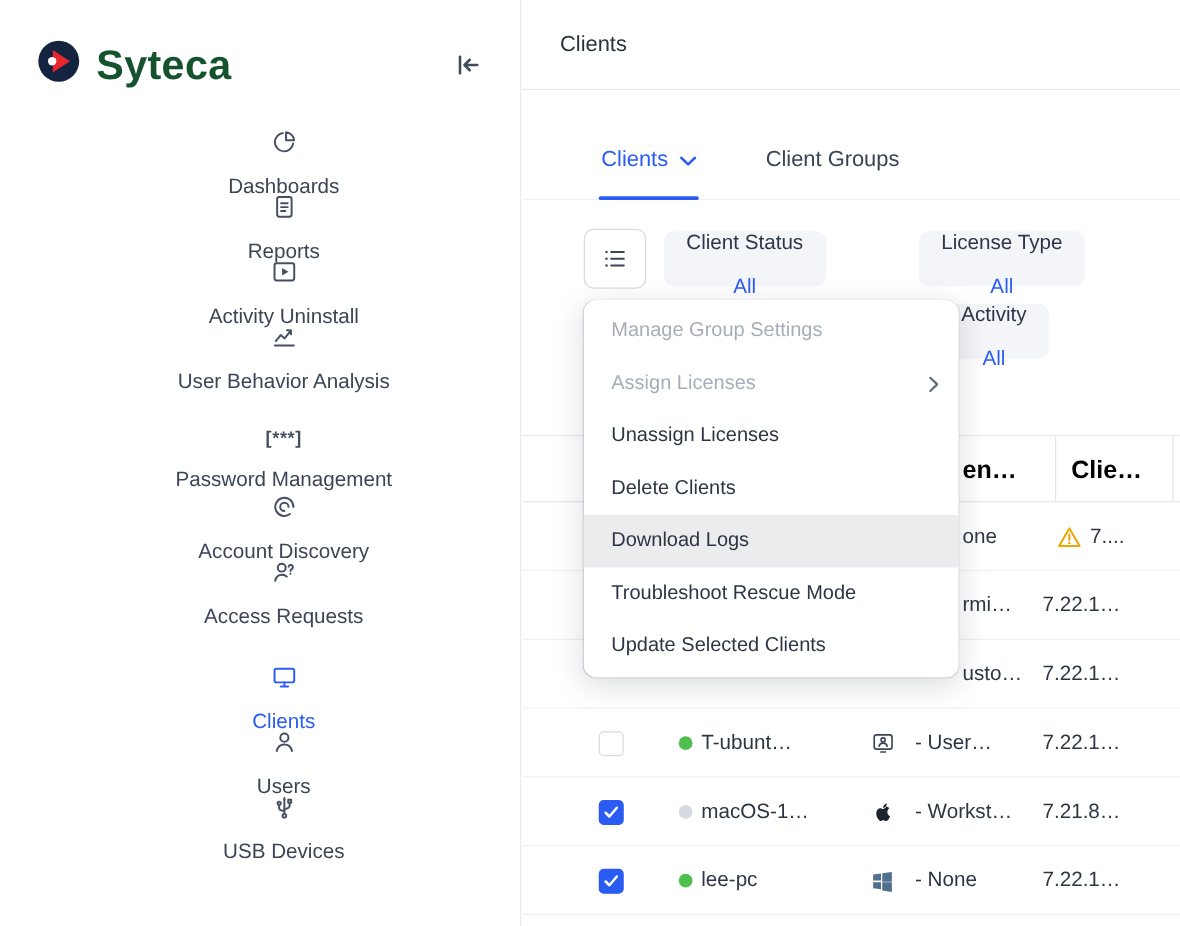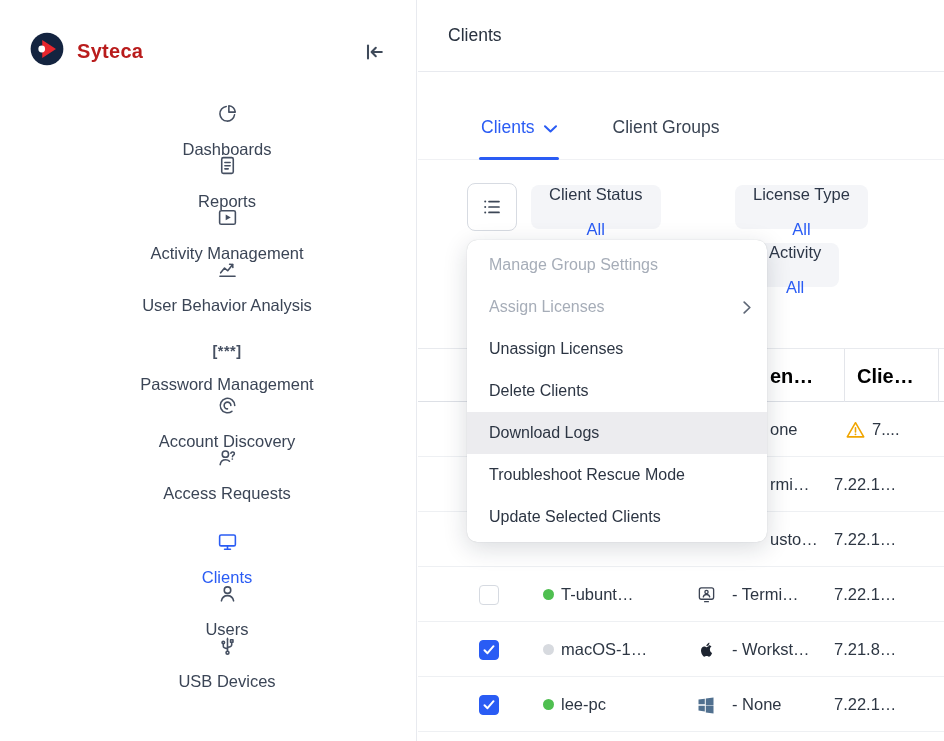--- a/index.html
+++ b/index.html
@@ -2,21 +2,21 @@
 <html><head>
 <meta charset="utf-8">
 <style>
   * { box-sizing: border-box; }
   body { margin:0; font-family:"Liberation Sans", sans-serif; background:#fff; }
   .screen { position:relative; width:944px; height:741px; background:#fff; overflow:hidden; }
 
   
   .sidebar { position:absolute; left:0; top:0; width:417px; height:741px; background:#fff; border-right:1px solid #e8eaef; }
   .logo-row { position:absolute; left:28px; top:30px; display:flex; align-items:center; gap:11px; }
-  .logo-text { font-size:20px; font-weight:700; color:#b91c1c; letter-spacing:.3px; }
+  .logo-text { font-size:33px; font-weight:700; color:#14532d; letter-spacing:.3px; }
   .collapse-btn { position:absolute; right:30px; top:40px; width:24px; height:24px; color:#3f4a5a; cursor:pointer; }
   .nav { position:absolute; top:103px; left:0; width:100%; }
   .nav-item { display:flex; align-items:center; height:52px; padding-left:38px; gap:16px; color:#3b4556; font-size:16.5px; cursor:pointer;flex-direction:column; }
   .nav-item .nicon { width:24px; display:flex; justify-content:center; color:#454f61; flex:none; }
   .nav-item.active, .nav-item.active .nicon { color:#2a5cf4; }
   .nav-item.active .nlabel { font-weight:500; }
   .nav-gap { height:32px; }
   .nicon svg { stroke:currentColor; fill:none; stroke-width:1.5; stroke-linecap:round; stroke-linejoin:round; display:block; }
   .pw-glyph { font-size:14.5px; font-weight:700; letter-spacing:.5px; }
 
@@ -118,21 +118,21 @@
         </span>
         <span class="nlabel">Reports</span>
       </div>
       <div class="nav-item">
         <span class="nicon">
           <svg width="21" height="21" viewBox="0 0 20 20">
               <rect x="2.5" y="3.5" width="15" height="13" rx="1.6"></rect>
               <path d="M8.3 7.1v5.6l4.8-2.8z" fill="currentColor" stroke="none"></path>
             </svg>
         </span>
-        <span class="nlabel">Activity Management</span>
+        <span class="nlabel">Activity Uninstall</span>
       </div>
       <div class="nav-item">
         <span class="nicon">
           <svg width="21" height="21" viewBox="0 0 20 20">
               <path d="M2.8 16.5h14.4"></path>
               <path d="M3.5 13.2l3.7-4.6 3 2.6 4.7-6"></path>
               <path d="M12 5l2.9.2.2 2.9"></path>
             </svg>
         </span>
         <span class="nlabel">User Behavior Analysis</span>
@@ -284,21 +284,21 @@
         </span>
       <span class="cell c-name">T-ubunt…</span>
       <span class="cell c-os">
         <svg width="19" height="19" viewBox="0 0 20 20" fill="none" stroke="#3c4454" stroke-width="1.4" stroke-linecap="round" stroke-linejoin="round" style="display:block">
           <rect x="2.5" y="3" width="15" height="12" rx="2"></rect>
             <circle cx="10" cy="7.3" r="1.7"></circle>
             <path d="M6.6 12.6c.4-1.7 1.8-2.6 3.4-2.6s3 .9 3.4 2.6"></path>
             <path d="M8 17.5h4"></path>
         </svg>
       </span>
-      <span class="cell c-lic">- Termi…</span>
+      <span class="cell c-lic">- User…</span>
       <span class="cell c-ver">7.22.1…</span>
     </div>
 
     <div class="row r5">
       <span class="cell c-check">
         <span class="checkbox checked">
           <svg width="14" height="12" viewBox="0 0 14 12">
               <path d="M2.5 6.2l3 3 6-7" fill="none" stroke="#fff" stroke-width="2" stroke-linecap="round" stroke-linejoin="round"></path>
             </svg>
         </span>

